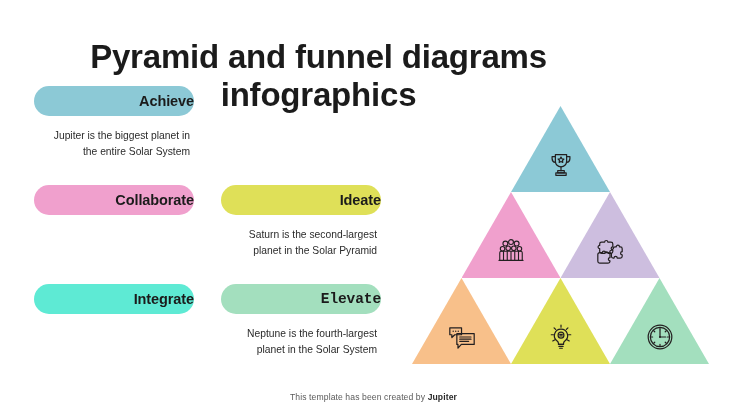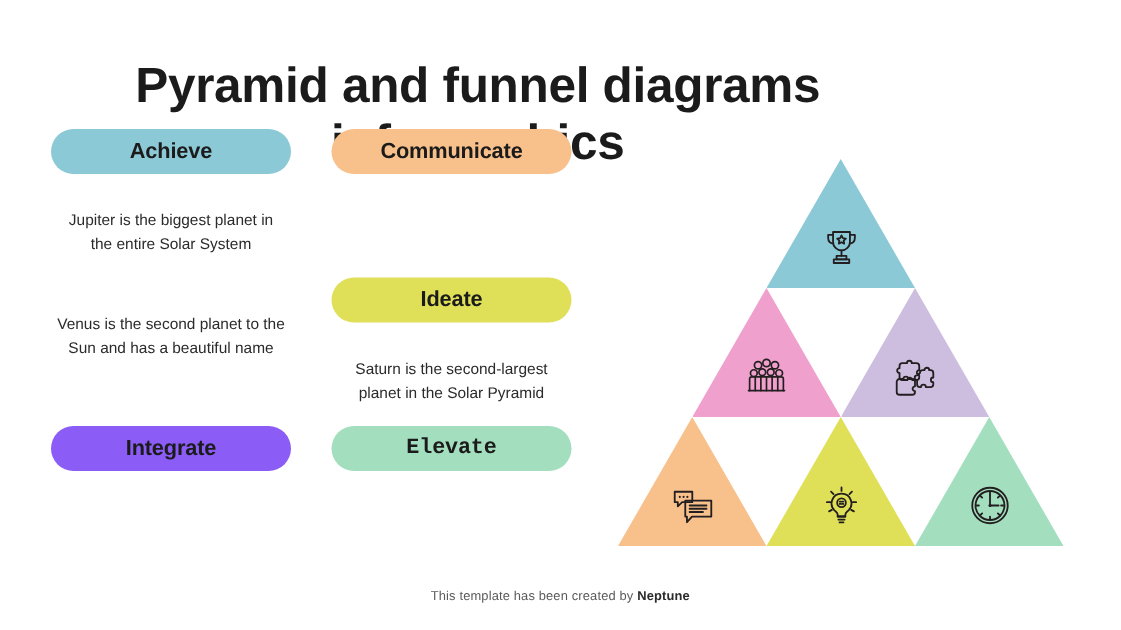--- a/index.html
+++ b/index.html
@@ -56,30 +56,30 @@
   .item { position: absolute; width: 160px; }
   .item.r0 { top: 0px; }
   .item.r1 { top: 99px; }
   .item.r2 { top: 198px; }
 
   .pill {
     height: 30px;
     border-radius: 16px;
     display: flex;
     align-items: center;
-    justify-content: center;
+    justify-content: flex-end;
     font-size: 14.5px;
     font-weight: bold;
     color: #1b1b1b;
     letter-spacing: -0.1px;
   }
 
   .desc {
-    margin-top: 24px;
-    text-align: center;
+    margin-top: 12px;
+    text-align: right;
     font-size: 10.3px;
     line-height: 15.5px;
     color: #2b2b2b;
     padding: 0 4px;
   }
 
   
   .pyramid {
     position: absolute;
     left: 412px;
@@ -142,50 +142,50 @@
     <div class="col col-left">
 
       <div class="item r0">
         <div class="pill" style="background: rgb(140, 201, 214);">
           <span>Achieve</span>
         </div>
         <div class="desc">Jupiter is the biggest planet in the entire Solar System</div>
       </div>
 
       <div class="item r1">
-        <div class="desc">Venus is the second planet to the Sun and has a beautiful name</div>
+        <div class="pill" style="background: rgb(240, 160, 205);">
+          <span>Collaborate</span>
+        </div>
       </div>
 
       <div class="item r2">
-        <div class="pill" style="background: #8b5cf6;">
+        <div class="pill" style="background: #5eead4;">
           <span>Integrate</span>
         </div>
       </div>
 
     </div>
 
     <div class="col col-right">
 
       <div class="item r0">
-        <div class="pill" style="background: rgb(248, 192, 138);">
-          <span>Communicate</span>
-        </div>
       </div>
 
       <div class="item r1">
         <div class="pill" style="background: rgb(223, 224, 88);">
           <span>Ideate</span>
         </div>
         <div class="desc">Saturn is the second-largest planet in the Solar Pyramid</div>
       </div>
 
       <div class="item r2">
         <div class="pill" style="background: rgb(163, 223, 190); font-family: Liberation Mono, monospace;">
           <span>Elevate</span>
         </div>
+        <div class="desc">Neptune is the fourth-largest planet in the Solar System</div>
       </div>
 
     </div>
   </div>
 
   <div class="pyramid">
 
     <div class="tri p-apex">
       <div class="shape" style="background: rgb(140, 201, 214);"></div>
       <span class="ico">
@@ -267,16 +267,16 @@
           <path d="M9.3 9.3l1.1 1.1M22.7 9.3l-1.1 1.1M9.3 22.7l1.1-1.1M22.7 22.7l-1.1-1.1"></path>
           <path d="M16 8.6V16h6.1"></path>
           <circle cx="16" cy="16" r="1.1" fill="#231f20" stroke="none"></circle>
         </svg>
       </span>
     </div>
 
   </div>
 
   <div class="footer">
-    <span>This template has been created by </span><span class="brand">Neptune</span>
+    <span>This template has been created by </span><span class="brand">Jupiter</span>
   </div>
 
 </div>
 
 </body></html>

